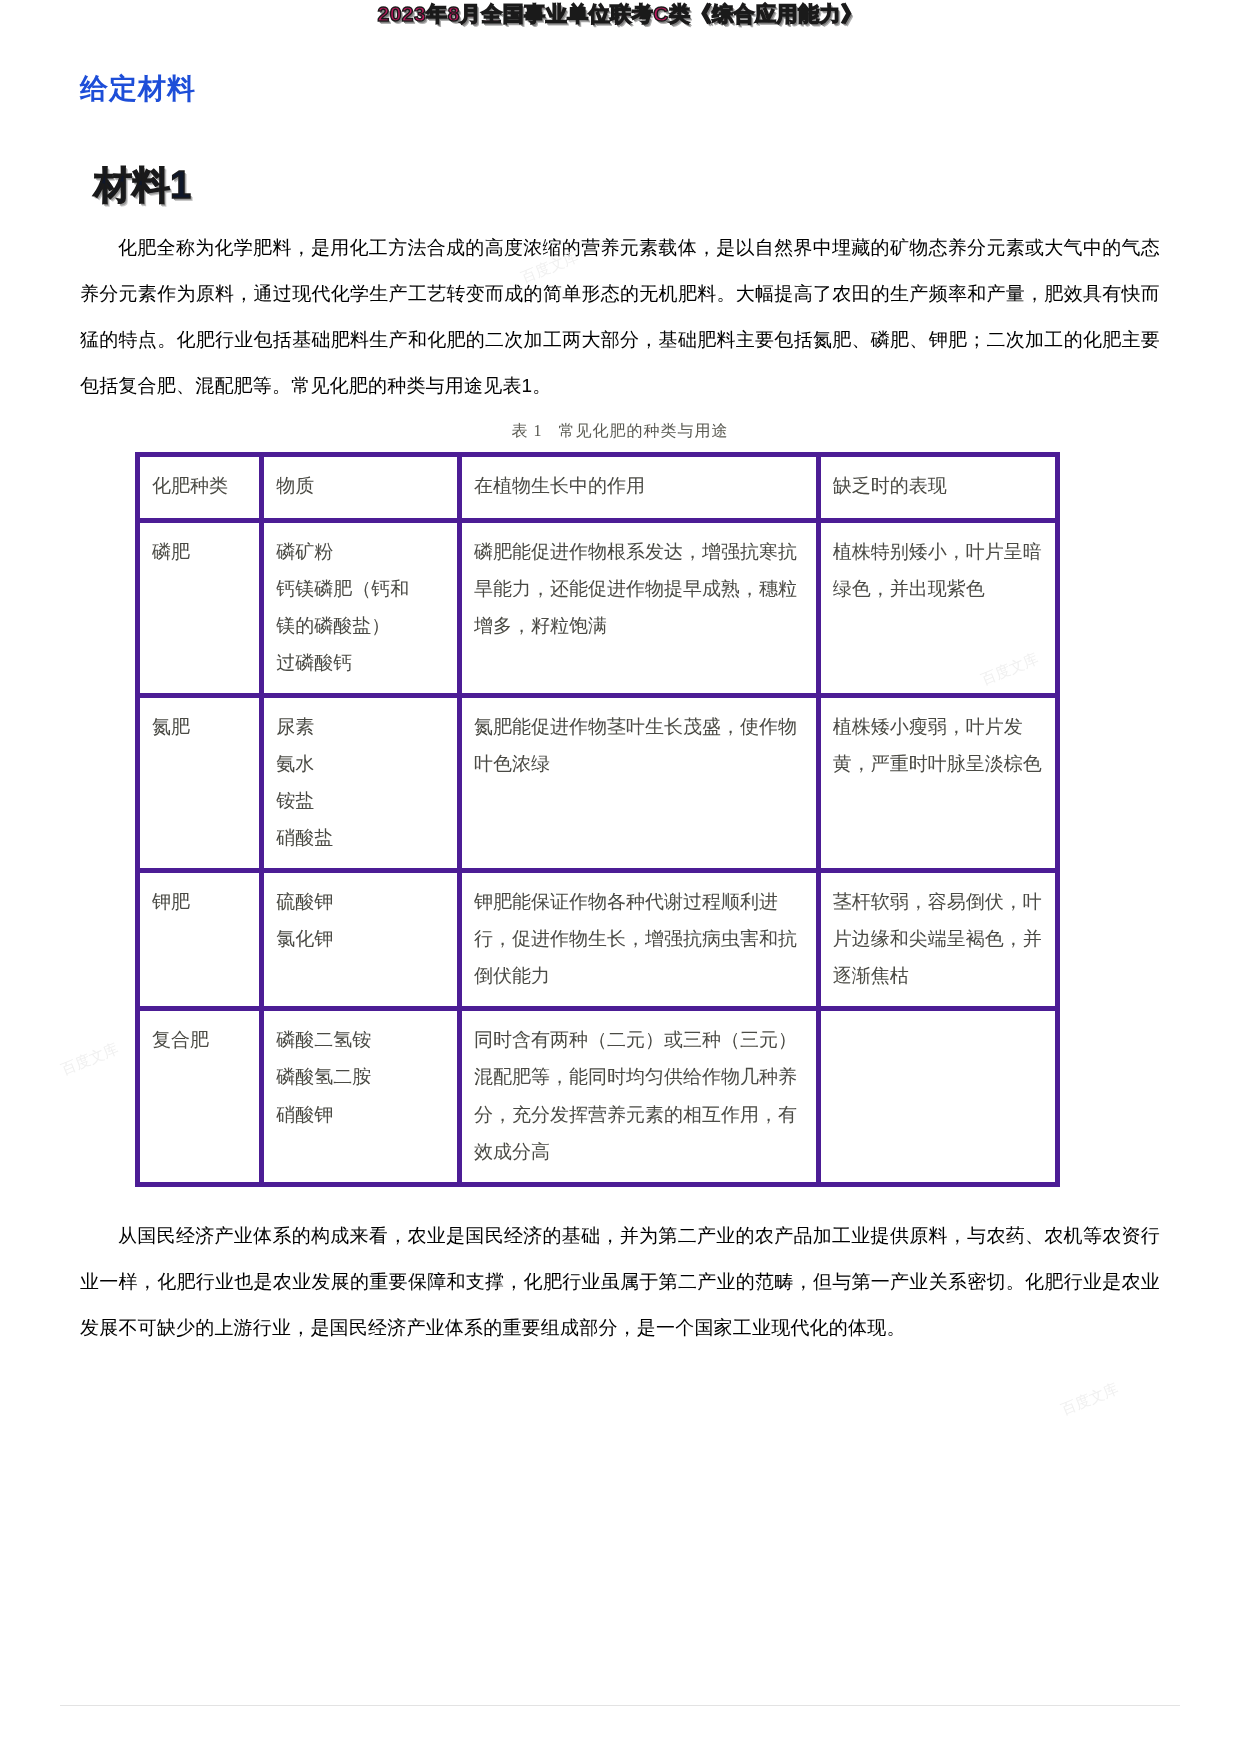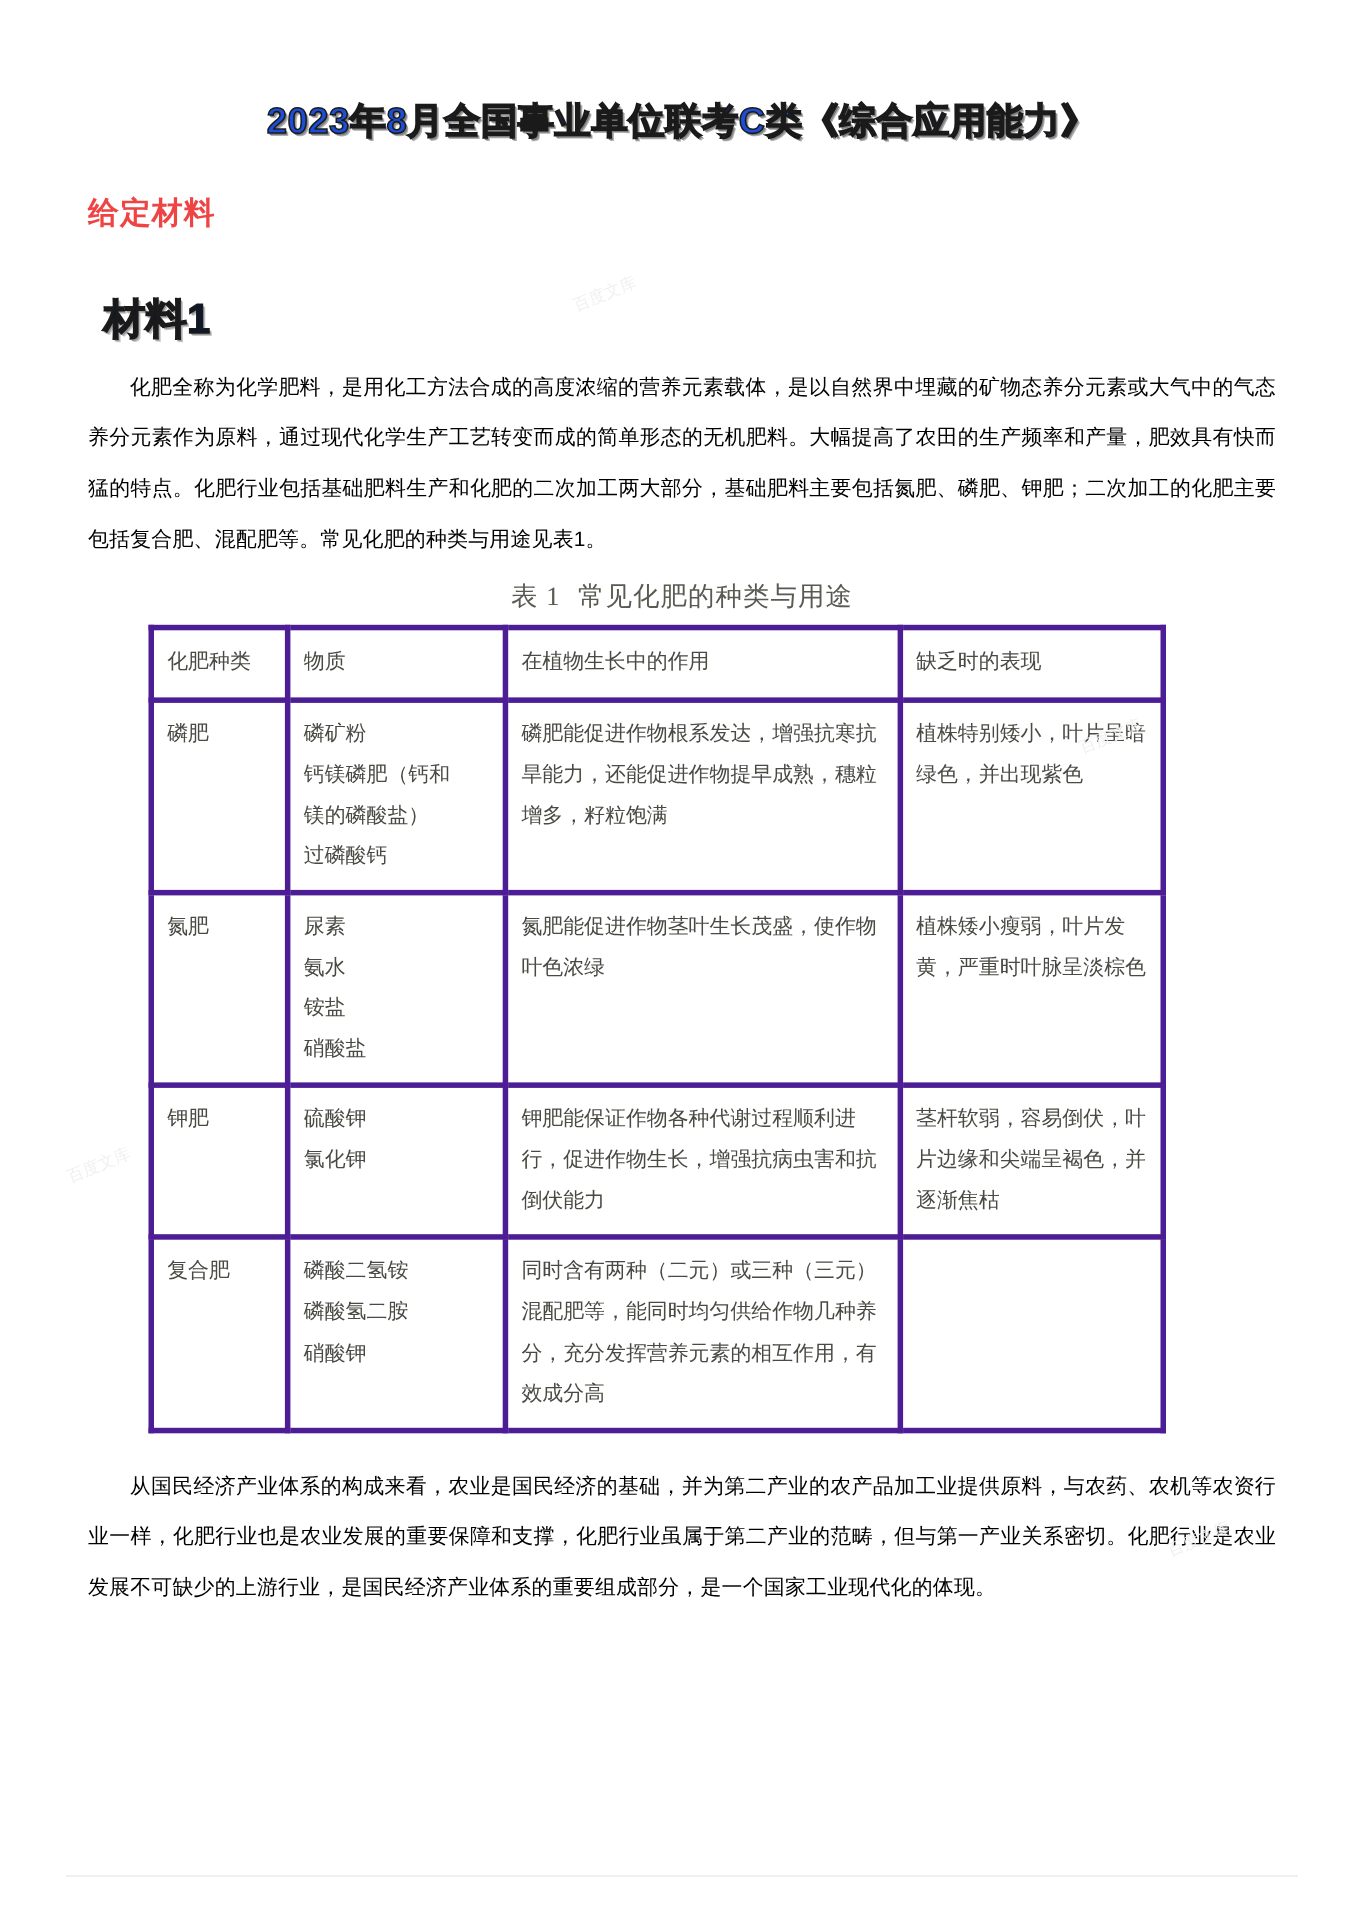--- a/index.html
+++ b/index.html
@@ -19,41 +19,40 @@
     width: 1240px;
     height: 1754px;
     position: relative;
     box-sizing: border-box;
     padding: 0 80px;
   }
 
   
   .doc-title {
     text-align: center;
-    font-size: 33px;
+    font-size: 21px;
     font-weight: bold;
     letter-spacing: 0.5px;
     margin: 0;
-    padding-top: 88px;
-    color: #1d4ed8;
+    color: #be185d;
     -webkit-text-stroke: 1.4px #1a1a1a;
     text-shadow:
        1.5px 1.5px 0 #808080,
        2.5px 2.5px 0 #b0b0b0;
     font-family: "Liberation Sans", "DejaVu Sans", sans-serif;
   }
 
   
   .section-heading {
     font-size: 28px;
     font-weight: bold;
     margin: 0;
     padding-top: 42px;
     letter-spacing: 1px;
-    color: #ef4444;
+    color: #1d4ed8;
   }
 
   
   .material-heading {
     font-size: 38px;
     font-weight: bold;
     margin: 0;
     padding-top: 52px;
     padding-left: 14px;
     color: #0f172a;
@@ -74,21 +73,21 @@
     color: #000000;
     letter-spacing: 0.2px;
   }
   .para.first { padding-top: 14px; }
   .para.after-table { padding-top: 26px; }
   .para.tight { padding-top: 0px; }
 
   
   .table-caption {
     text-align: center;
-    font-size: 24px;
+    font-size: 16px;
     font-family: "Liberation Serif", "DejaVu Serif", serif;
     color: #5a5a52;
     margin: 0;
     padding-top: 12px;
     padding-bottom: 10px;
     letter-spacing: 1px;
   }
   .table-caption .cap-num { padding-right: 16px; }
 
   

